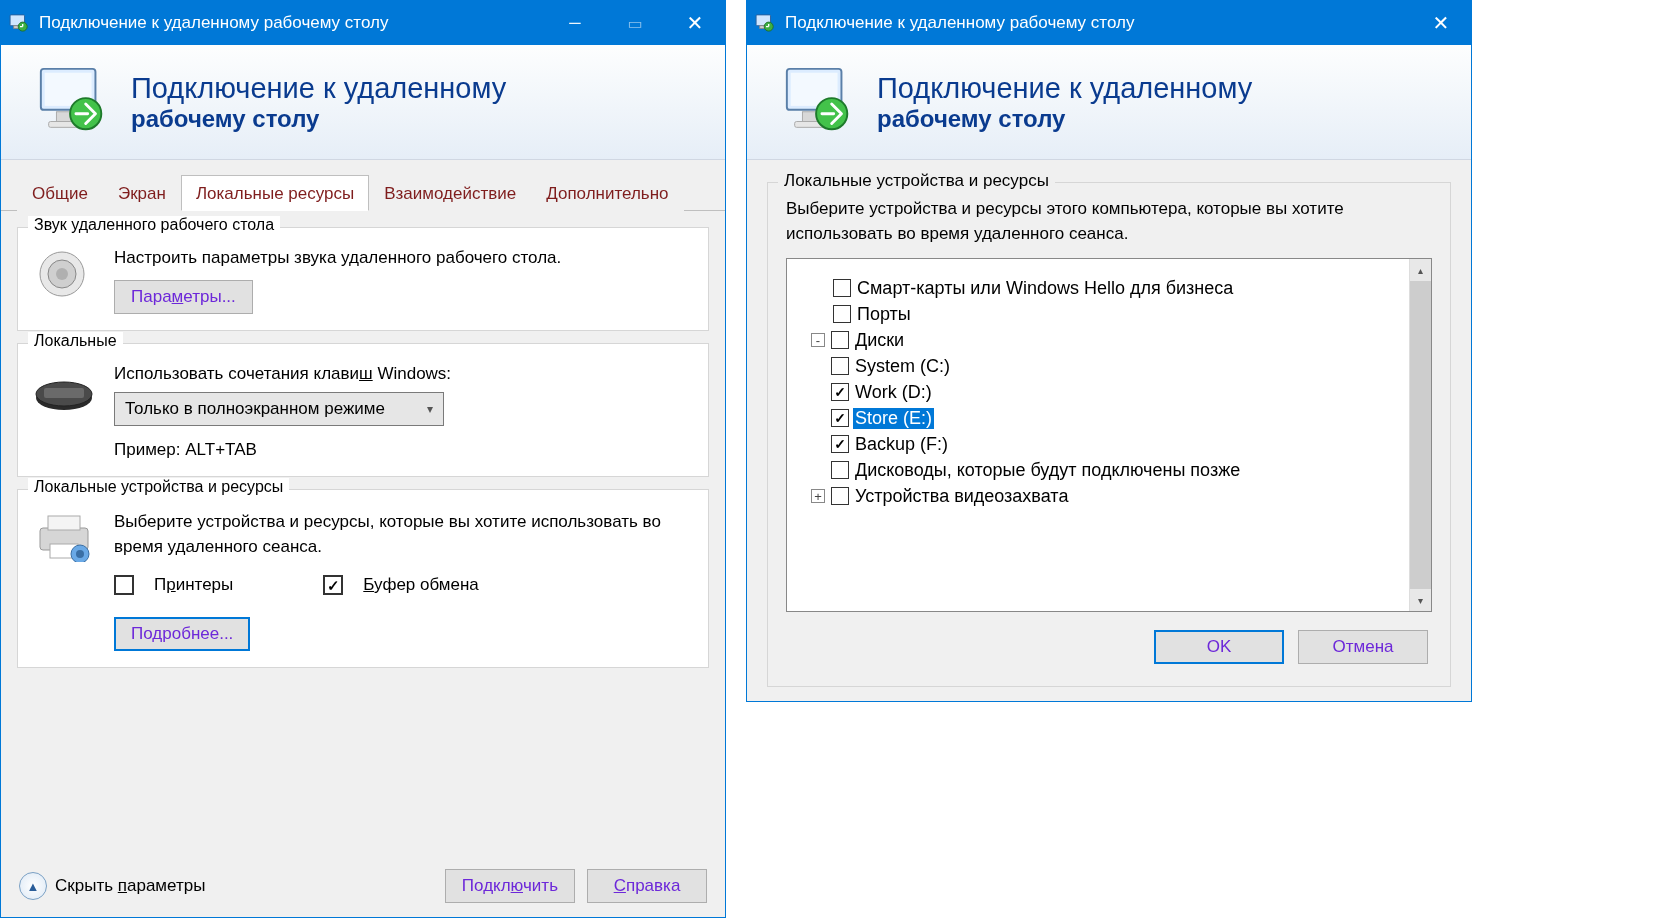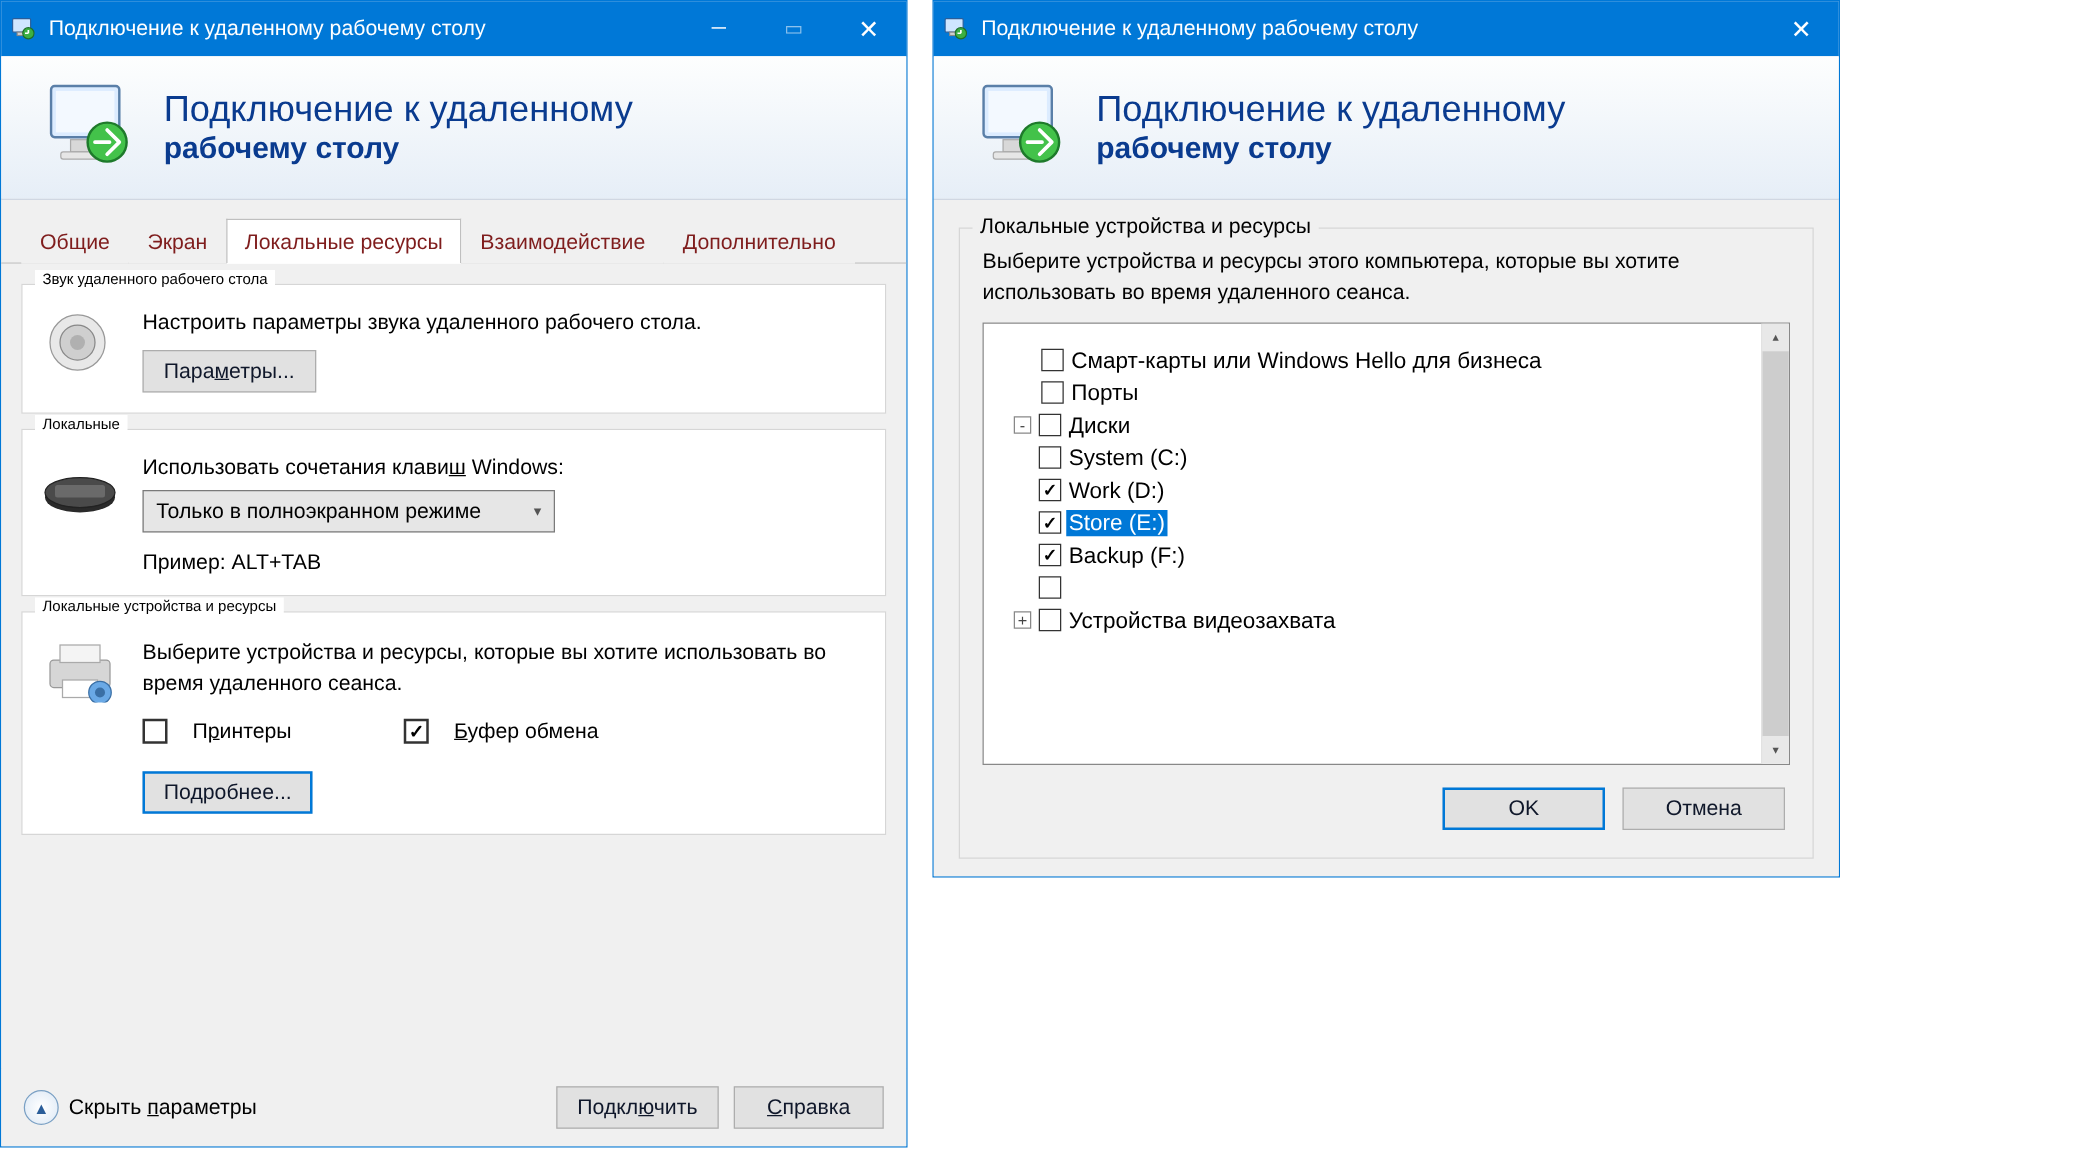--- a/index.html
+++ b/index.html
@@ -55,29 +55,29 @@
   }
 
   .body-area { background: #f0f0f0; padding: 4px 16px 14px 16px; flex: 1; }
 
   .group {
     border: 1px solid #d6d6d6; background: #fff; margin-top: 12px;
     padding: 12px 14px 16px 14px; position: relative;
   }
   .group-title {
     position: absolute; top: -12px; left: 10px; background: #fff;
-    padding: 0 6px; font-size: 12px; color: #000;
+    padding: 0 6px; font-size: 16px; color: #000;
   }
   .group-row { display: flex; align-items: flex-start; gap: 18px; margin-top: 8px; }
   .group-icon { width: 64px; height: 52px; flex-shrink: 0; }
   .group-col { flex: 1; font-size: 17px; color: #000; }
 
   .btn {
     background: #e1e1e1; border: 1px solid #adadad; padding: 6px 16px;
-    font-size: 17px; color: #0f172a; min-width: 120px; text-align: center;
+    font-size: 17px; color: #6d28d9; min-width: 120px; text-align: center;
     display: inline-block;
   }
   .btn.default { border: 2px solid #0078d7; padding: 5px 15px; }
   .btn u { text-decoration: underline; }
 
   .dropdown {
     width: 330px; height: 34px; border: 1px solid #7a7a7a; background: #e6e6e6;
     display: flex; align-items: center; padding: 0 10px; font-size: 17px;
     justify-content: space-between; margin-top: 8px;
   }
@@ -337,20 +337,21 @@
             <div class="tree-row child">
               <span class="tree-cb">✓</span>
               <span class="tree-label selected">Store (E:)</span>
             </div>
             <div class="tree-row child">
               <span class="tree-cb">✓</span>
               <span class="tree-label">Backup (F:)</span>
             </div>
             <div class="tree-row child">
               <span class="tree-cb"></span>
+              <span class="tree-label">Дисководы, которые будут подключены позже</span>
             </div>
             <div class="tree-row root">
               <span class="tree-expander">+</span>
               <span class="tree-cb"></span>
               <span class="tree-label">Устройства видеозахвата</span>
             </div>
           </div>
         <div class="scrollbar">
           <div class="sb-btn">▴</div>
           <div class="sb-thumb"></div>

